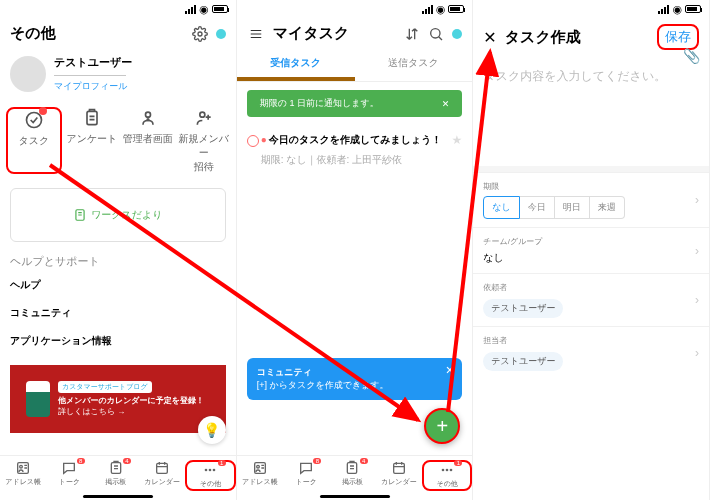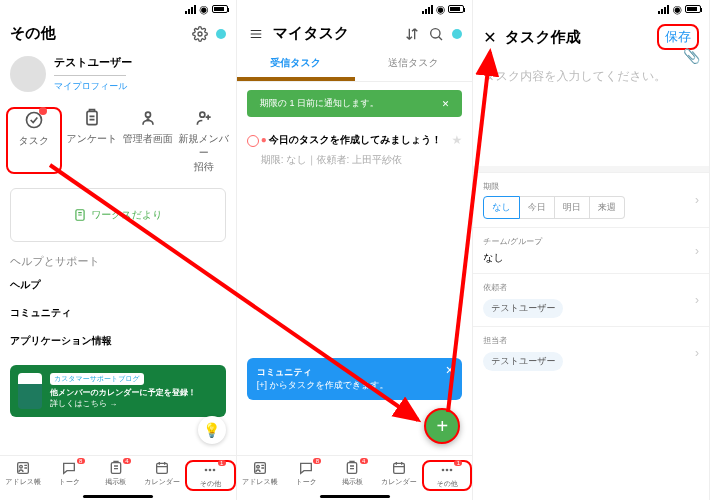--- a/index.html
+++ b/index.html
@@ -25,21 +25,21 @@
 .plink{font-size:9px;color:#2196f3}
 .iconrow{display:flex;padding:8px 6px;gap:4px}
 .iconbtn{flex:1;text-align:center;font-size:10px;color:#666}
 .iconbtn .ic{width:22px;height:22px;margin:0 auto 3px;display:flex;align-items:center;justify-content:center;position:relative}
 .iconbtn svg{width:20px;height:20px}
 .badge{position:absolute;top:-2px;right:-2px;width:8px;height:8px;background:#ff4444;border-radius:50%}
 .redbox{border:2px solid #ff0000;border-radius:8px}
 .widebtn{margin:6px 10px;border:1px solid #e0e0e0;border-radius:6px;text-align:center;padding:19px;font-size:10px;color:#4caf50;display:flex;align-items:flex-start;justify-content:center;gap:4px}
 .section-label{font-size:11px;color:#888;padding:6px 10px 2px}
 .linkitem{font-size:10px;padding:7px 10px;font-weight:600}
-.banner{margin:10px 10px;background:#15803d;border-radius:6px;padding:8px;display:flex;gap:8px;color:#fff;font-size:8px;align-items:center}
+.banner{margin:10px 10px;background:#b91c1c;border-radius:0;padding:16px;display:flex;gap:8px;color:#fff;font-size:8px;align-items:center}
 .banner .person{width:24px;height:36px;background:linear-gradient(#fff 30%,#1e7a5e 30%);border-radius:4px}
 .tag{background:#fff;color:#29a9e0;border-radius:3px;padding:1px 4px;font-size:7px;display:inline-block;margin-bottom:2px}
 .fab-bulb{position:absolute;right:10px;bottom:56px;width:28px;height:28px;border-radius:50%;background:#fff;box-shadow:0 1px 4px rgba(0,0,0,0.2);display:flex;align-items:center;justify-content:center;font-size:14px}
 .tabbar{display:flex;border-top:1px solid #eee;padding:4px 0 2px;margin-top:auto}
 .tab{flex:1;text-align:center;font-size:7px;color:#666;position:relative}
 .tab svg{width:16px;height:16px;display:block;margin:0 auto 1px}
 .tab .tbadge{position:absolute;top:-2px;right:8px;background:#ff4444;color:#fff;font-size:6px;border-radius:6px;padding:0 2px;min-width:8px}
 .homebar{width:70px;height:3px;background:#000;border-radius:2px;margin:2px auto}
 
 .tabs2{display:flex;border-bottom:1px solid #eee}

